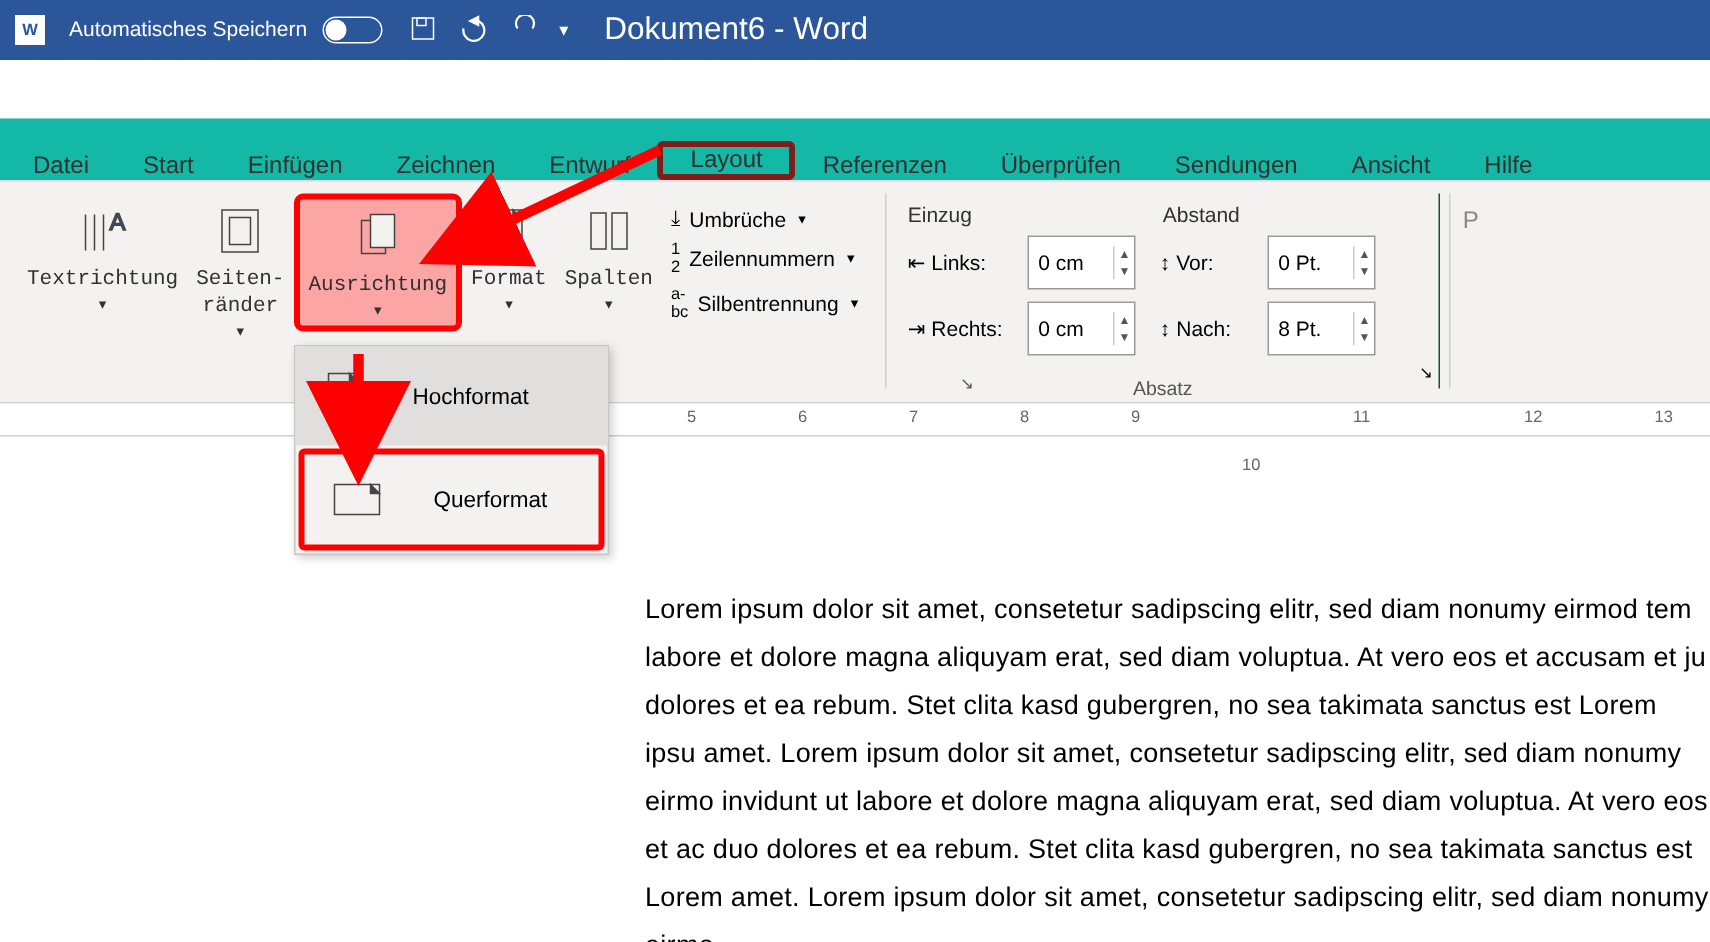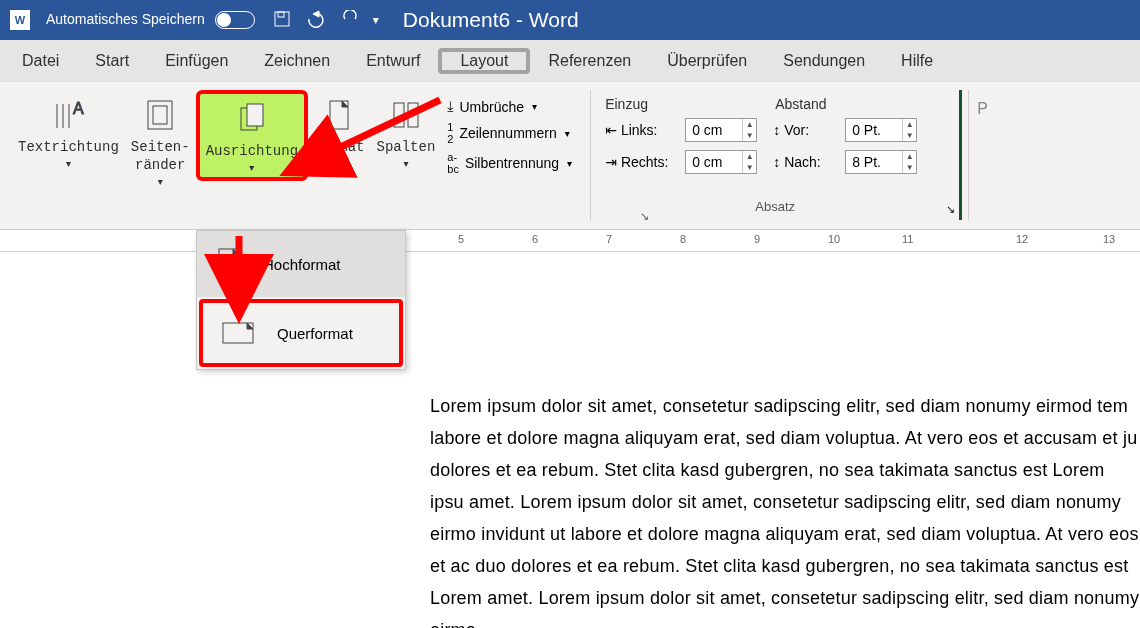--- a/index.html
+++ b/index.html
@@ -6,53 +6,53 @@
 body { width: 1140px; height: 628px; overflow: hidden; background: #fff; position: relative; }
 .titlebar { height: 40px; background: #2b579a; color: #fff; display: flex; align-items: center; padding: 0 10px; font-size: 14px; }
 .titlebar .word-icon { width: 20px; height: 20px; background: #fff; margin-right: 16px; display:flex;align-items:center;justify-content:center;color:#2b579a;font-weight:bold;font-size:11px; }
 .titlebar .autosave { display:flex; align-items:flex-start; gap:10px; margin-right:18px; }
 .titlebar .toggle { width:40px; height:18px; border:1px solid #fff; border-radius:10px; position:relative; }
 .titlebar .toggle::after { content:""; width:14px; height:14px; border-radius:50%; background:#fff; position:absolute; left:1px; top:1px; }
 .titlebar .qat { display:flex; align-items:center; gap:14px; margin-right:24px; }
 .titlebar .qat svg { stroke:#fff; fill:none; }
 .titlebar .doc-title { font-size:21px; }
 
-.tabs { height: 42px; background:#e5e5e5; border-bottom:1px solid #e1dfdd; display:flex; align-items:center; padding-left:4px; }
+.tabs { height: 42px; background:#14b8a6; border-bottom:1px solid #e1dfdd; display:flex; align-items:flex-end; padding-left:4px;margin-top:39px; }
 .tab { padding:0 18px; display:flex; align-items:center; font-size:16px; color:#323130; cursor:pointer; }
-.tab.highlight { border:4px solid #a3a3a3; border-radius:4px; }
+.tab.highlight { border:4px solid #7f1d1d; border-radius:4px; }
 
 .ribbon { height: 148px; background:#f3f2f1; border-bottom:1px solid #d0cece; display:flex; align-items:flex-start; padding:8px 6px 0 6px; position:relative; }
-.group { display:flex; flex-direction:column; align-items:center; padding:0 6px; border-right:3px solid #14532d; height:130px; }
+.group { display:flex; flex-direction:column; align-items:center; padding:0 6px; border-right:1px solid #14532d; height:130px; }
 .group:last-child { border-right:none; }
 .group-row { display:flex; align-items:flex-start; }
 .ctrl { display:flex; flex-direction:column; align-items:center; justify-content:flex-start; padding:8px 6px 4px 6px; font-size:14px; color:#323130; cursor:pointer; }
 .ctrl .label { margin-top:6px; text-align:center; line-height:18px;font-family:Liberation Mono, monospace; }
 .ctrl .chev { font-size:10px; margin-top:2px; }
-.ctrl.highlight { border:4px solid #ff0000; border-radius:6px; background:#bef264; }
+.ctrl.highlight { border:4px solid #ff0000; border-radius:6px; background:#fca5a5; }
 .small-list { display:flex; flex-direction:column; gap:6px; padding:8px 6px; font-size:14px; }
 .small-list .row { display:flex; align-items:center; gap:6px; cursor:pointer; }
 .small-list .row .chev { font-size:10px; margin-left:2px; }
 
 .absatz { display:flex; flex-direction:column; padding:6px 8px; font-size:14px; }
 .absatz-head { display:flex; justify-content:space-between; font-size:14px; color:#323130; margin-bottom:6px; }
 .absatz-row { display:flex; gap:16px; align-items:center; margin-bottom:8px; }
 .absatz-row .lbl { width:64px; display:flex; align-items:center; gap:4px; }
 .absatz-row .lbl2 { width:56px; display:flex; align-items:center; gap:4px; }
-.spinner { display:flex; align-items:center; border:1px solid #999; background:#fff; height:24px; }
+.spinner { display:flex; align-items:center; border:1px solid #999; background:#fff; height:36px; }
 .spinner input { border:none; width:56px; padding:0 6px; font-size:14px; outline:none; }
 .spinner .steps { display:flex; flex-direction:column; width:14px; font-size:8px; line-height:11px; color:#555; border-left:1px solid #ccc; }
 .spinner .steps span { text-align:center; cursor:pointer; }
 .group-label { font-size:13px; color:#555; margin-top:auto; margin-bottom:6px; }
 .group-launcher { position:absolute; right:6px; bottom:4px; font-size:11px; color:#555; cursor:pointer; }
 
 .ruler { height:22px; background:#fff; border-bottom:1px solid #d0cece; position:relative; font-size:10px; color:#666; }
 .ruler .num { position:absolute; top:3px; font-size:11px; }
 .doc-text { position:absolute; left:430px; top:390px; right:0; font-size:18px; line-height:32px; color:#000; letter-spacing:0.2px; }
 .dropdown { position:absolute; left:196px; top:230px; width:210px; background:#f3f2f1; border:1px solid #c8c6c4; box-shadow:2px 2px 6px rgba(0,0,0,0.2); }
-.dropdown .item { display:flex; align-items:center; gap:20px; padding:16px 18px; font-size:15px; cursor:pointer; }
+.dropdown .item { display:flex; align-items:center; gap:32px; padding:16px 18px; font-size:15px; cursor:pointer; }
 .dropdown .item.highlight { border:4px solid #ff0000; border-radius:4px; margin:2px; }
 .dropdown .item.selected { background:#e1dfdd; }
 
 .red-arrow { position:absolute; pointer-events:none; }
 svg.arrow { overflow:visible; }
 .page-icon { stroke:#444; fill:none; }
 </style>
 </head>
 <body>
 
@@ -88,20 +88,21 @@
 <div class="tabs">
   <div class="tab">Datei</div>
   <div class="tab">Start</div>
   <div class="tab">Einfügen</div>
   <div class="tab">Zeichnen</div>
   <div class="tab">Entwurf</div>
   <div class="tab highlight">Layout</div>
   <div class="tab">Referenzen</div>
   <div class="tab">Überprüfen</div>
   <div class="tab">Sendungen</div>
+  <div class="tab">Ansicht</div>
   <div class="tab">Hilfe</div>
 </div>
 
 <div class="ribbon">
 
   <div class="group" style="border-right:none;">
     <div class="group-row">
       <div class="ctrl">
         <svg width="34" height="34" class="page-icon">
             <path d="M6 6 L6 30 M12 6 L12 30 M18 6 L18 30" stroke="#444"></path>
@@ -227,21 +228,21 @@
 </div>
 
 <div class="ruler">
     <span class="num" style="left: 310px;">3</span>
     <span class="num" style="left: 384px;">4</span>
     <span class="num" style="left: 458px;">5</span>
     <span class="num" style="left: 532px;">6</span>
     <span class="num" style="left: 606px;">7</span>
     <span class="num" style="left: 680px;">8</span>
     <span class="num" style="left: 754px;">9</span>
-    <span class="num" style="left: 828px;">10</span>
+    <span class="num" style="left: 828px; margin-top: 32px;">10</span>
     <span class="num" style="left: 902px;">11</span>
     <span class="num" style="left: 1016px;">12</span>
     <span class="num" style="left: 1103px;">13</span>
   </div>
 
 <div class="dropdown">
   <div class="item selected">
     <svg width="28" height="34" class="page-icon">
         <rect x="4" y="2" width="20" height="28"></rect>
         <path d="M18 2 L24 8 L18 8 Z" fill="#444"></path>

